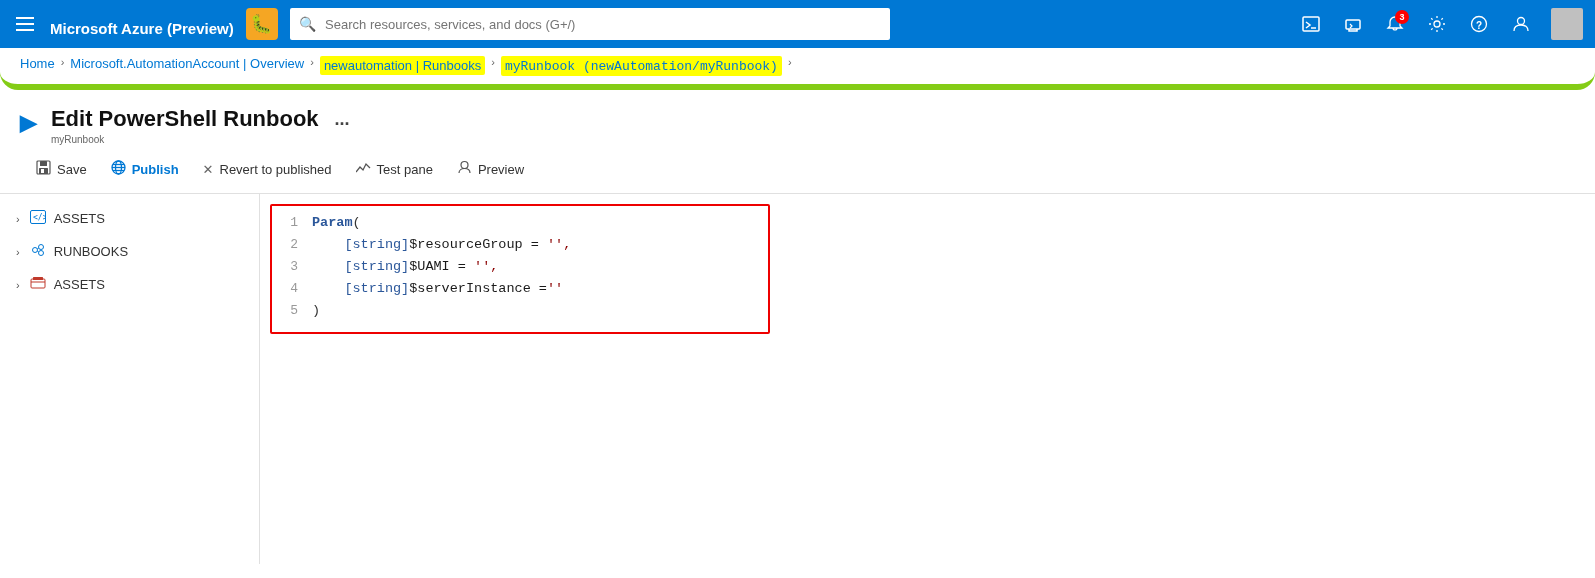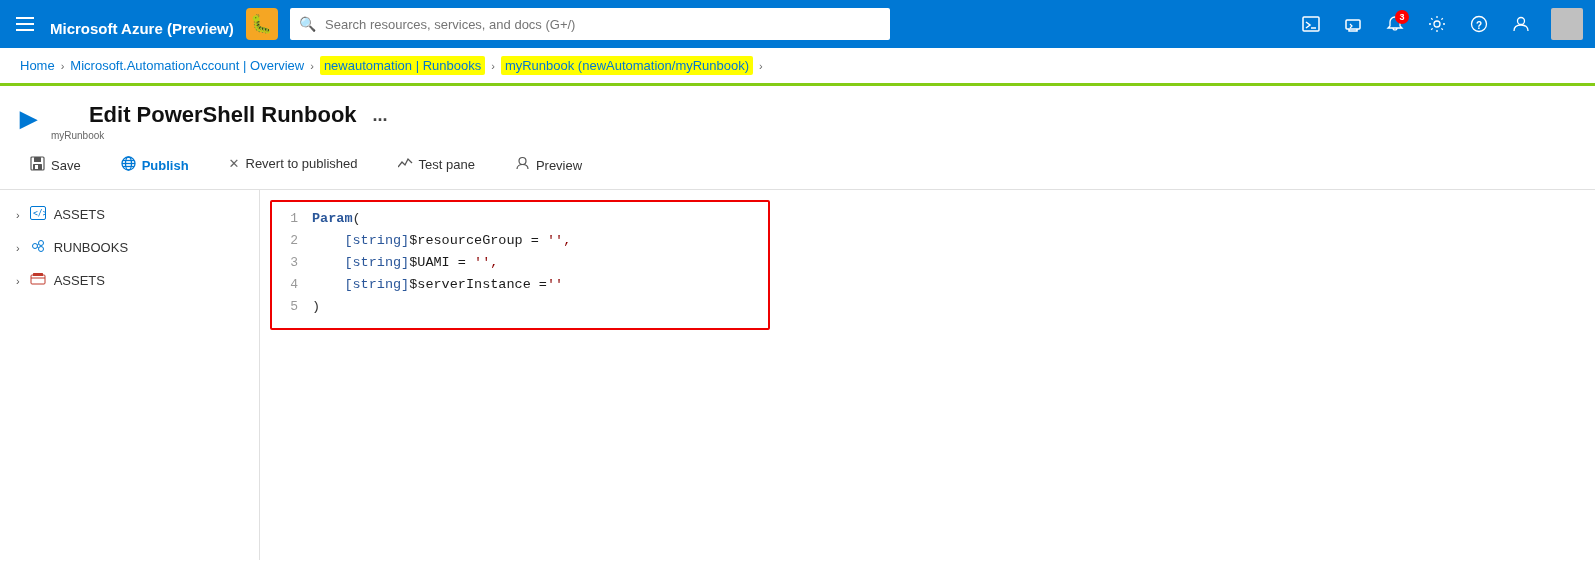--- a/index.html
+++ b/index.html
@@ -105,26 +105,27 @@
       width: 32px;
       height: 32px;
       background: #c0c0c0;
       border-radius: 2px;
       margin-left: 6px;
     }
 
     
     .breadcrumb {
       display: flex;
-      align-items: center;
+      align-items: flex-start;
       padding: 8px 20px;
       background: #fff;
       font-size: 13px;
       gap: 4px;
-      border-bottom: 3px solid #84cc16;
+      border-bottom: 6px solid #84cc16;
+      border-radius: 18px;
     }
     .breadcrumb a { color: #0078d4; text-decoration: none; }
     .breadcrumb .sep { color: #666; font-size: 11px; margin: 0 2px; }
     .breadcrumb .highlight {
       background: #ffff00;
       padding: 2px 4px;
       border-radius: 2px;
       color: #0078d4;
     }
 
@@ -142,40 +143,39 @@
       margin-top: 4px;
     }
     .page-header-text {}
     .page-title {
       font-size: 22px;
       font-weight: 600;
       color: #111;
       display: flex;
       align-items: center;
       gap: 10px;
-      margin-left: 38px;
     }
     .page-subtitle {
       font-size: 10px;
       color: #666;
       margin-top: 2px;
     }
     .ellipsis-btn {
       font-size: 18px;
       color: #444;
       cursor: pointer;
       padding: 2px 6px;
     }
 
     
     .toolbar {
       display: flex;
-      align-items: flex-start;
-      padding: 10px 20px;
-      gap: 20px;
+      align-items: center;
+      padding: 10px 26px;
+      gap: 4px;
       border-bottom: 1px solid #e0e0e0;
     }
     .toolbar-btn {
       display: flex;
       align-items: center;
       gap: 6px;
       padding: 5px 10px;
       font-size: 13px;
       cursor: pointer;
       border-radius: 2px;
@@ -330,21 +330,21 @@
 <div class="breadcrumb">
   <a href="#">Home</a>
   <span class="sep">›</span>
   <a href="#">Microsoft.AutomationAccount | Overview</a>
   <span class="sep">›</span>
   <span class="highlight">
     <a href="#" style="color:#0078d4; text-decoration:none;">newautomation | Runbooks</a>
   </span>
   <span class="sep">›</span>
   <span class="highlight">
-    <a href="#" style="color:#0078d4; text-decoration:none;">myRunbook (newAutomation/myRunbook)</a>
+    <a href="#" style="color:#0078d4; text-decoration:none;font-family:Liberation Mono, monospace;">myRunbook (newAutomation/myRunbook)</a>
   </span>
   <span class="sep">›</span>
 </div>
 
 <div class="page-header">
   <div class="page-header-icon">▶</div>
   <div class="page-header-text">
     <div class="page-title">
       <span>Edit PowerShell Runbook</span>
       <span class="ellipsis-btn">...</span>

